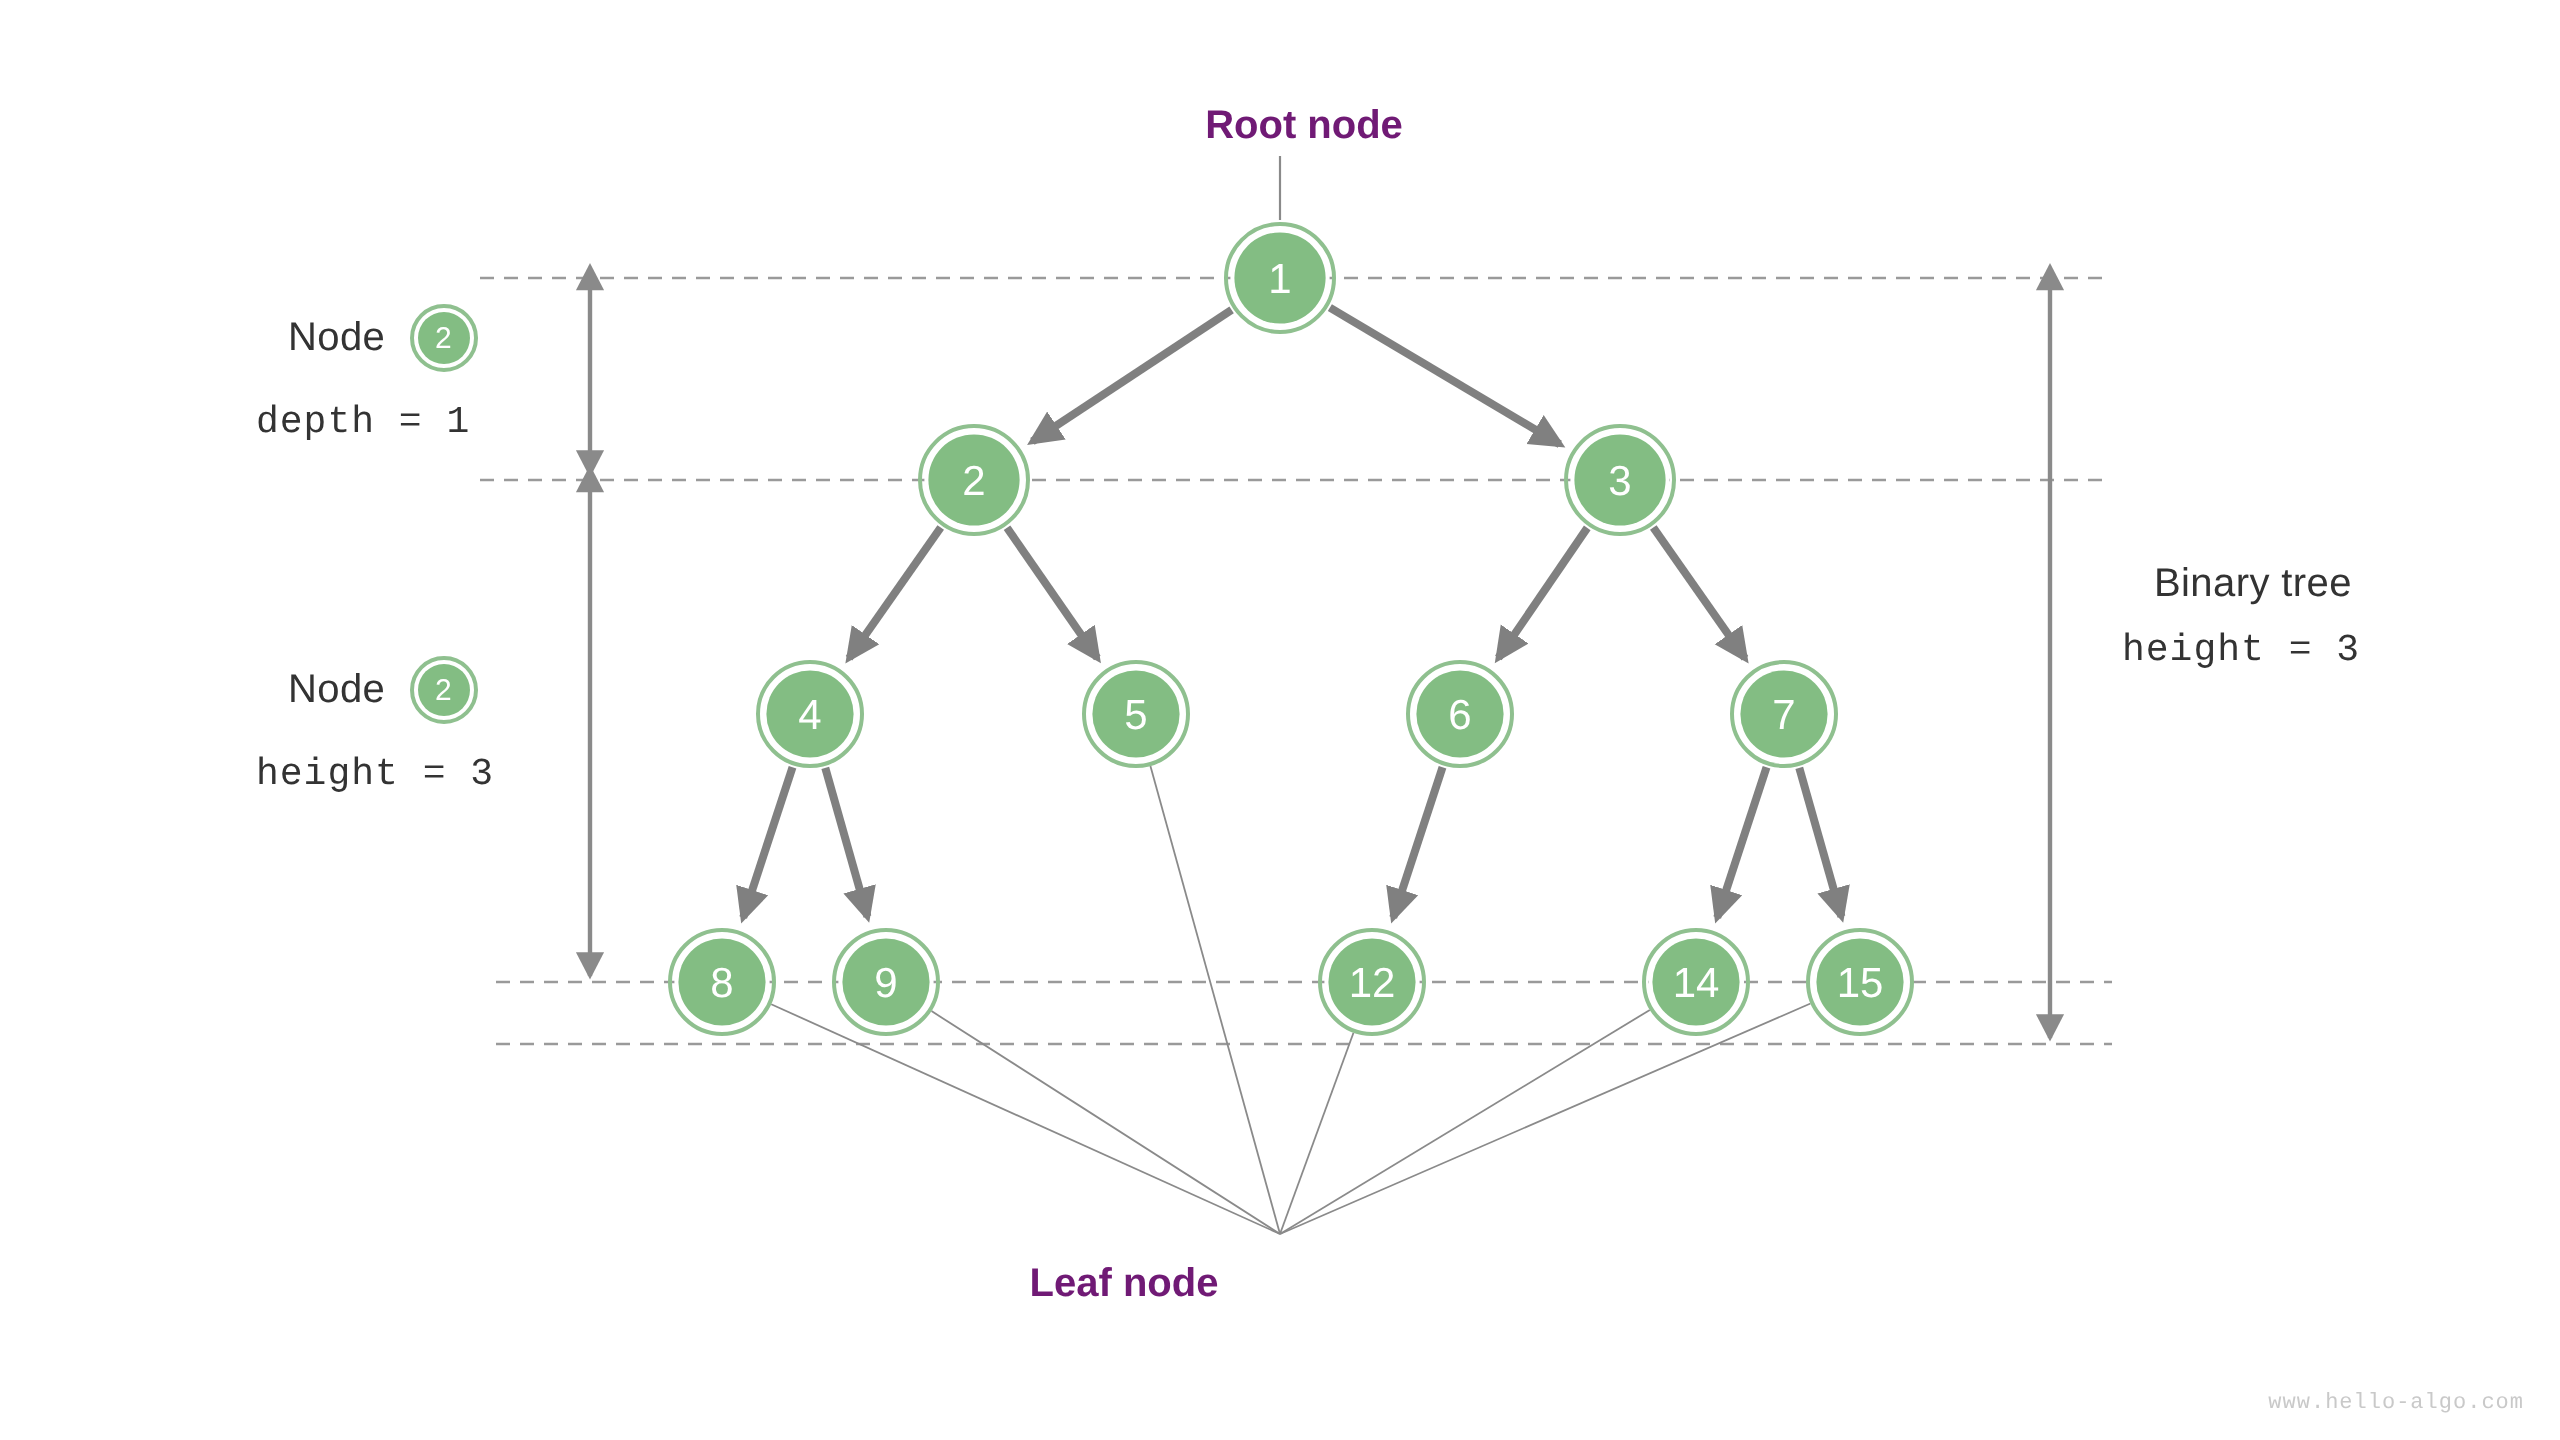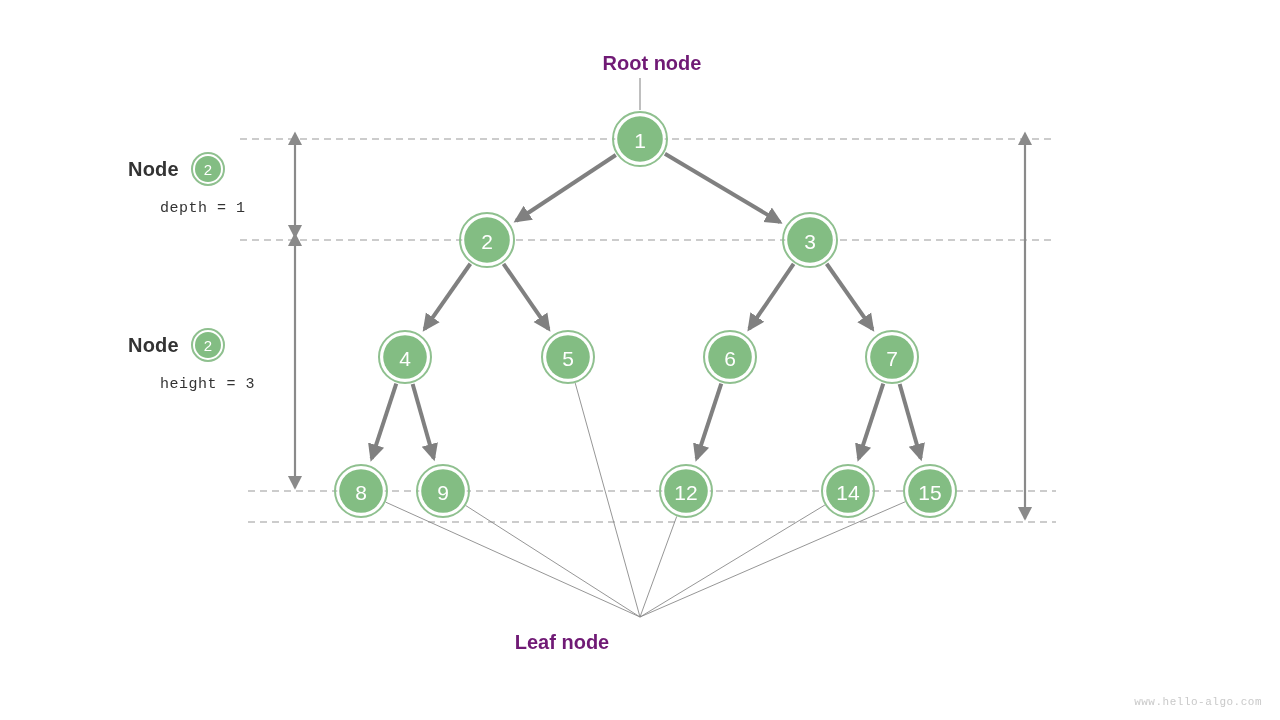--- a/index.html
+++ b/index.html
@@ -33,23 +33,24 @@
     position: absolute;
   }
   .label-title-row {
     display: flex;
     align-items: center;
     gap: 12px;
   }
   .label-title {
     font-family: "Liberation Sans", sans-serif;
     font-size: 20px;
-    font-weight: bold;
+    font-weight: normal;
     color: #333333;
     letter-spacing: 0.2px;
+    margin-left: 16px;
   }
   .mini-node {
     position: relative;
     width: 34px;
     height: 34px;
   }
   .mini-node .ring {
     position: absolute;
     inset: 0;
     border-radius: 50%;
@@ -67,25 +68,24 @@
     inset: 0;
     display: flex;
     align-items: center;
     justify-content: center;
     font-family: "Liberation Sans", sans-serif;
     font-size: 15px;
     color: #ffffff;
   }
   .label-mono {
     font-family: "Liberation Mono", monospace;
-    font-size: 15px;
+    font-size: 19px;
     color: #333333;
     margin-top: 14px;
     letter-spacing: 0.5px;
-    margin-left: 32px;
   }
   .plain-label {
     position: absolute;
     font-family: "Liberation Sans", sans-serif;
     font-size: 20px;
     font-weight: bold;
     color: #701a75;
     padding-left: 12px;
   }
   .watermark {
@@ -248,16 +248,20 @@
       <span class="label-title">Node</span>
       <span class="mini-node">
         <span class="ring"></span>
         <span class="fill"></span>
         <span class="num">2</span>
       </span>
     </div>
     <div class="label-mono">height = 3</div>
   </div>
 
+  <div class="label-block" style="left:1061px; top:281px;">
+    <div class="label-title">Binary tree</div>
+    <div class="label-mono" style="margin-top:10px;">height = 3</div>
+  </div>
 
   <div class="watermark">www.hello-algo.com</div>
 
 </div>
 
 </body></html>

